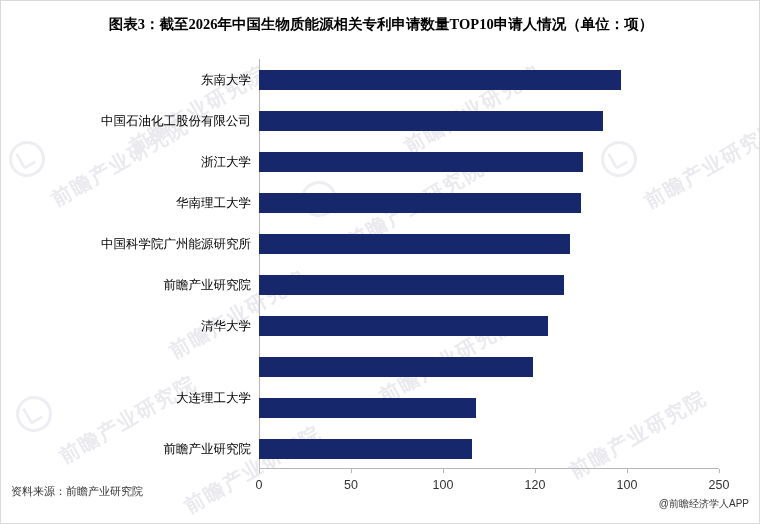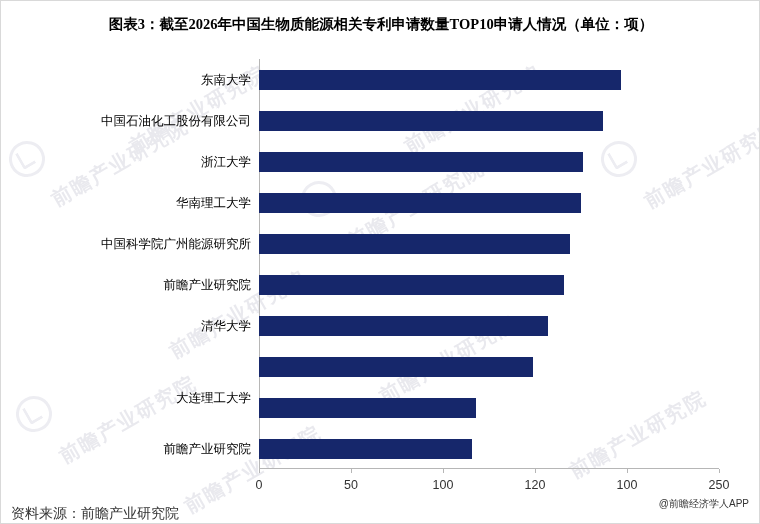--- a/index.html
+++ b/index.html
@@ -134,22 +134,22 @@
     font-size: 12.5px;
     line-height: 20px;
     color: #000;
     white-space: nowrap;
     font-family: "Liberation Sans", sans-serif;
   }
   
   .source {
     position: absolute;
     left: 10px;
-    bottom: 0;
-    font-size: 14px;
+    bottom: 24px;
+    font-size: 11px;
     color: #333;
     z-index: 10;
   }
   .brand {
     position: absolute;
     right: 10px;
     bottom: 12px;
     font-size: 10px;
     color: #333;
     z-index: 10;

